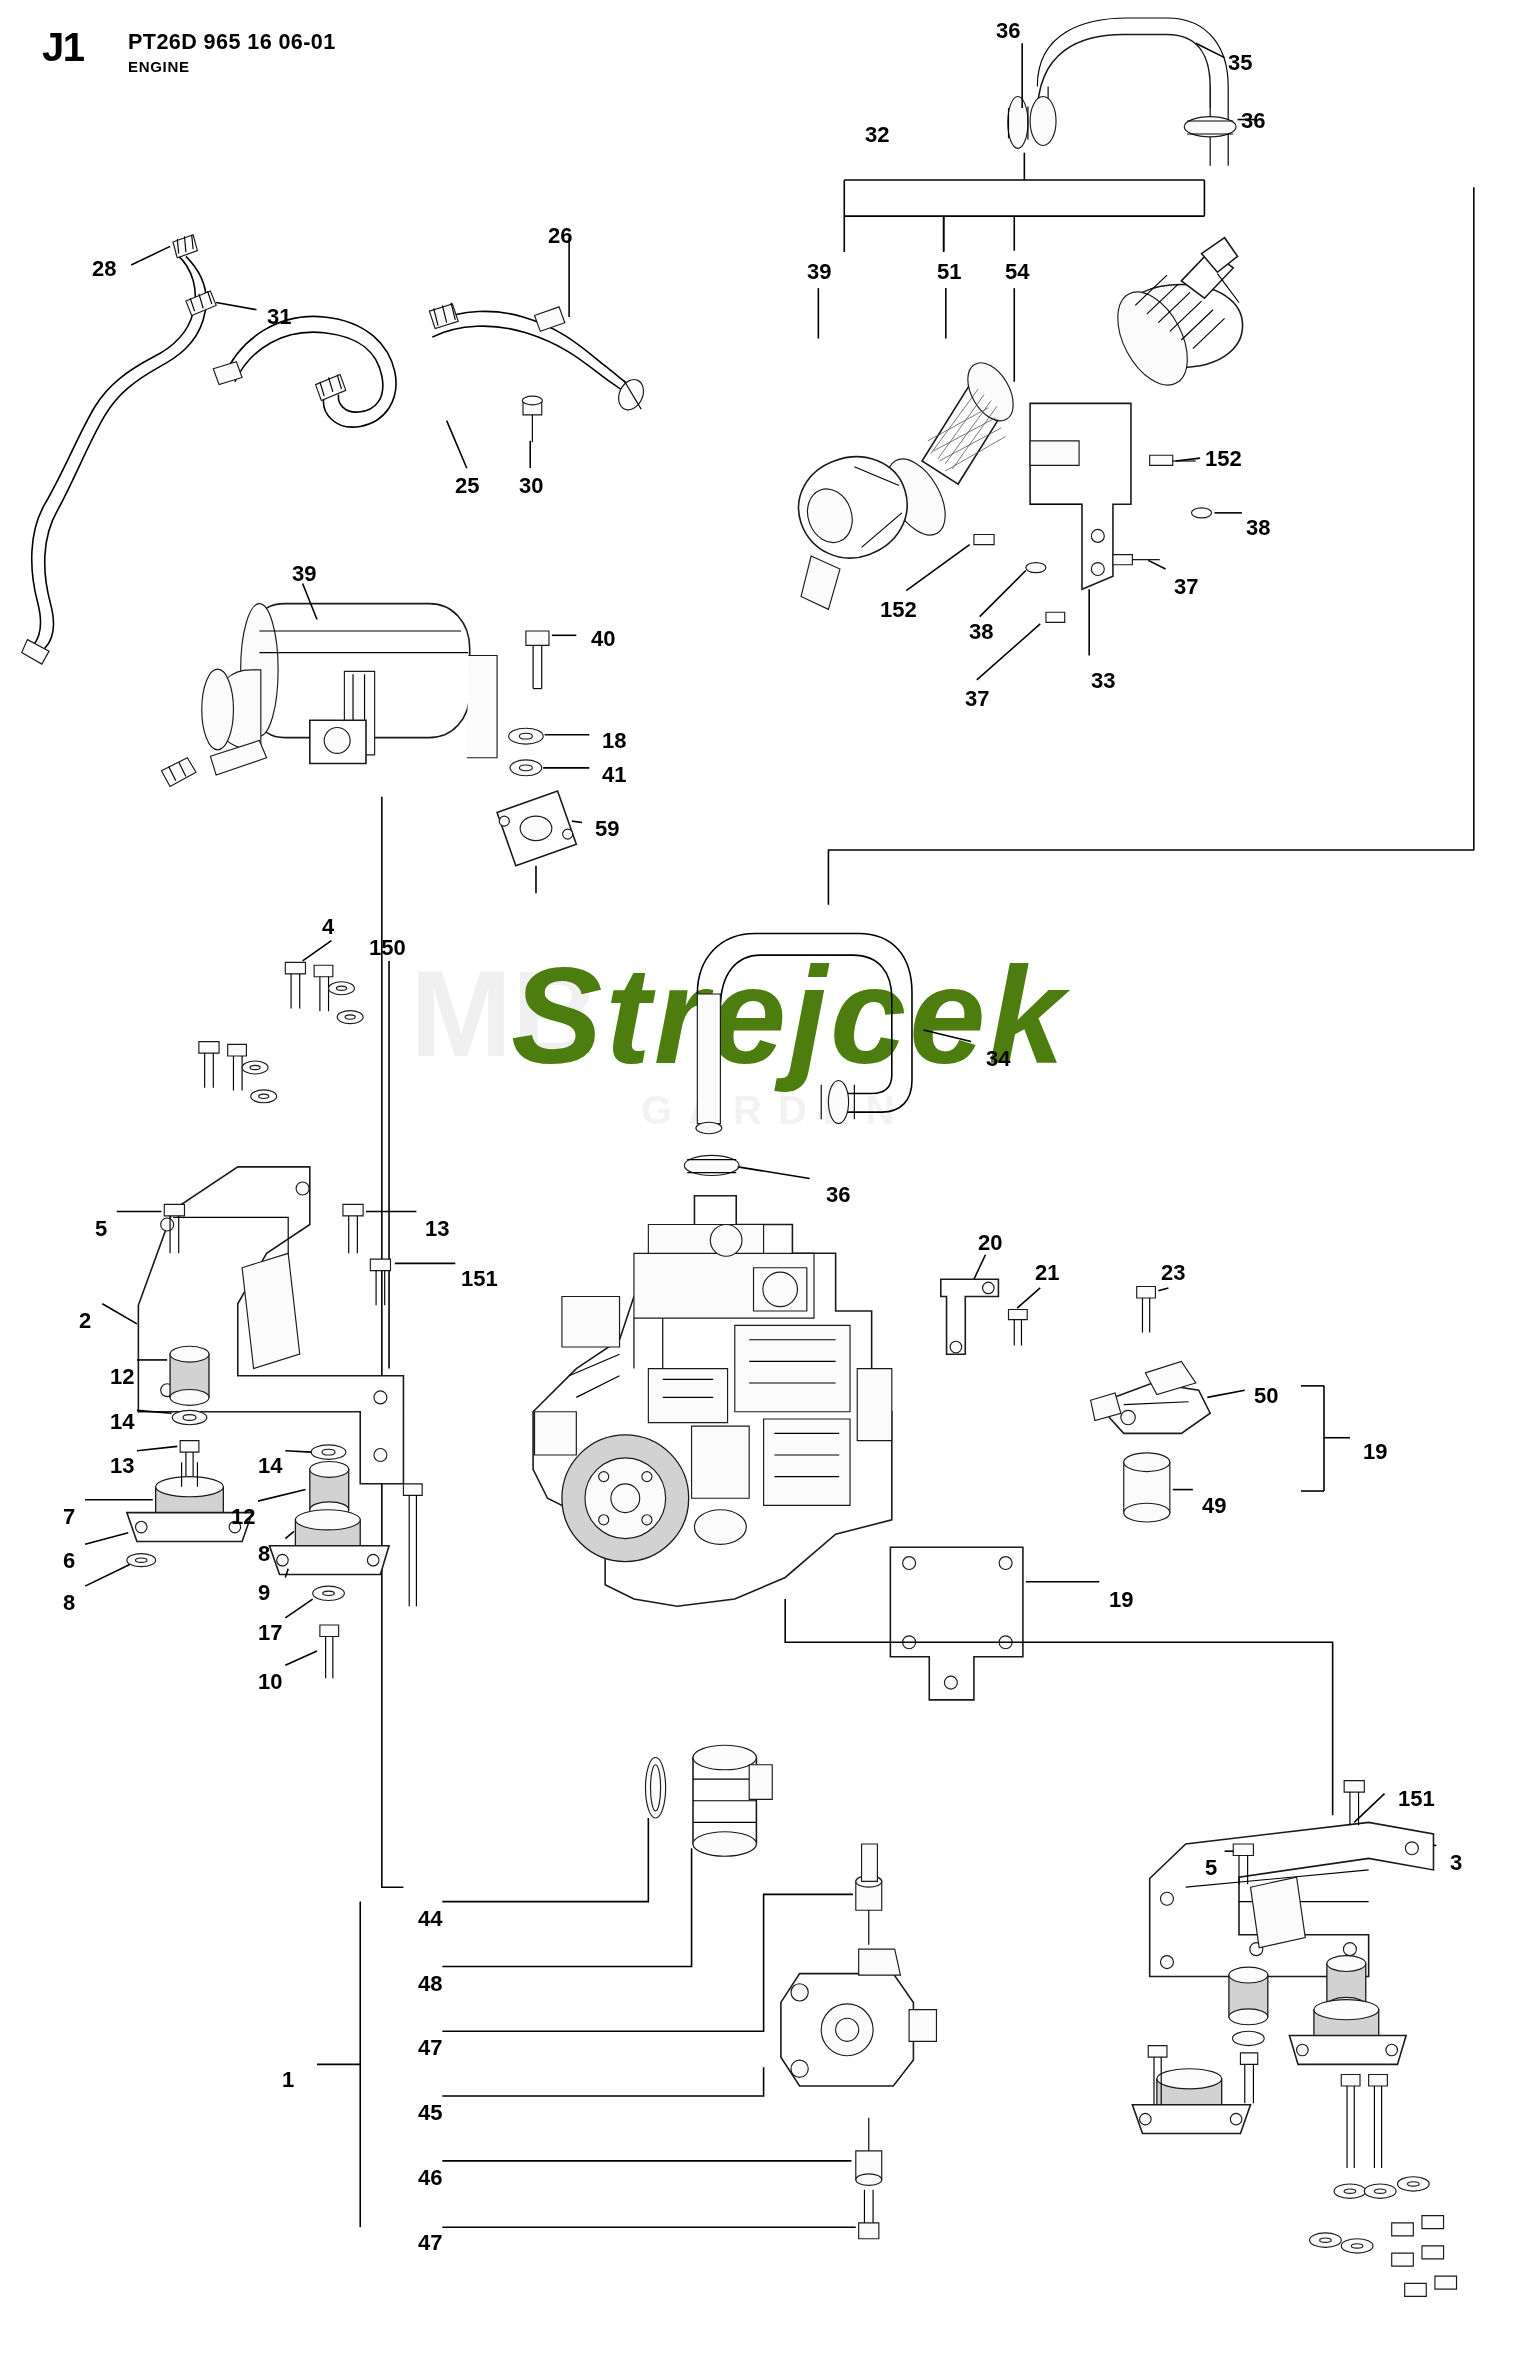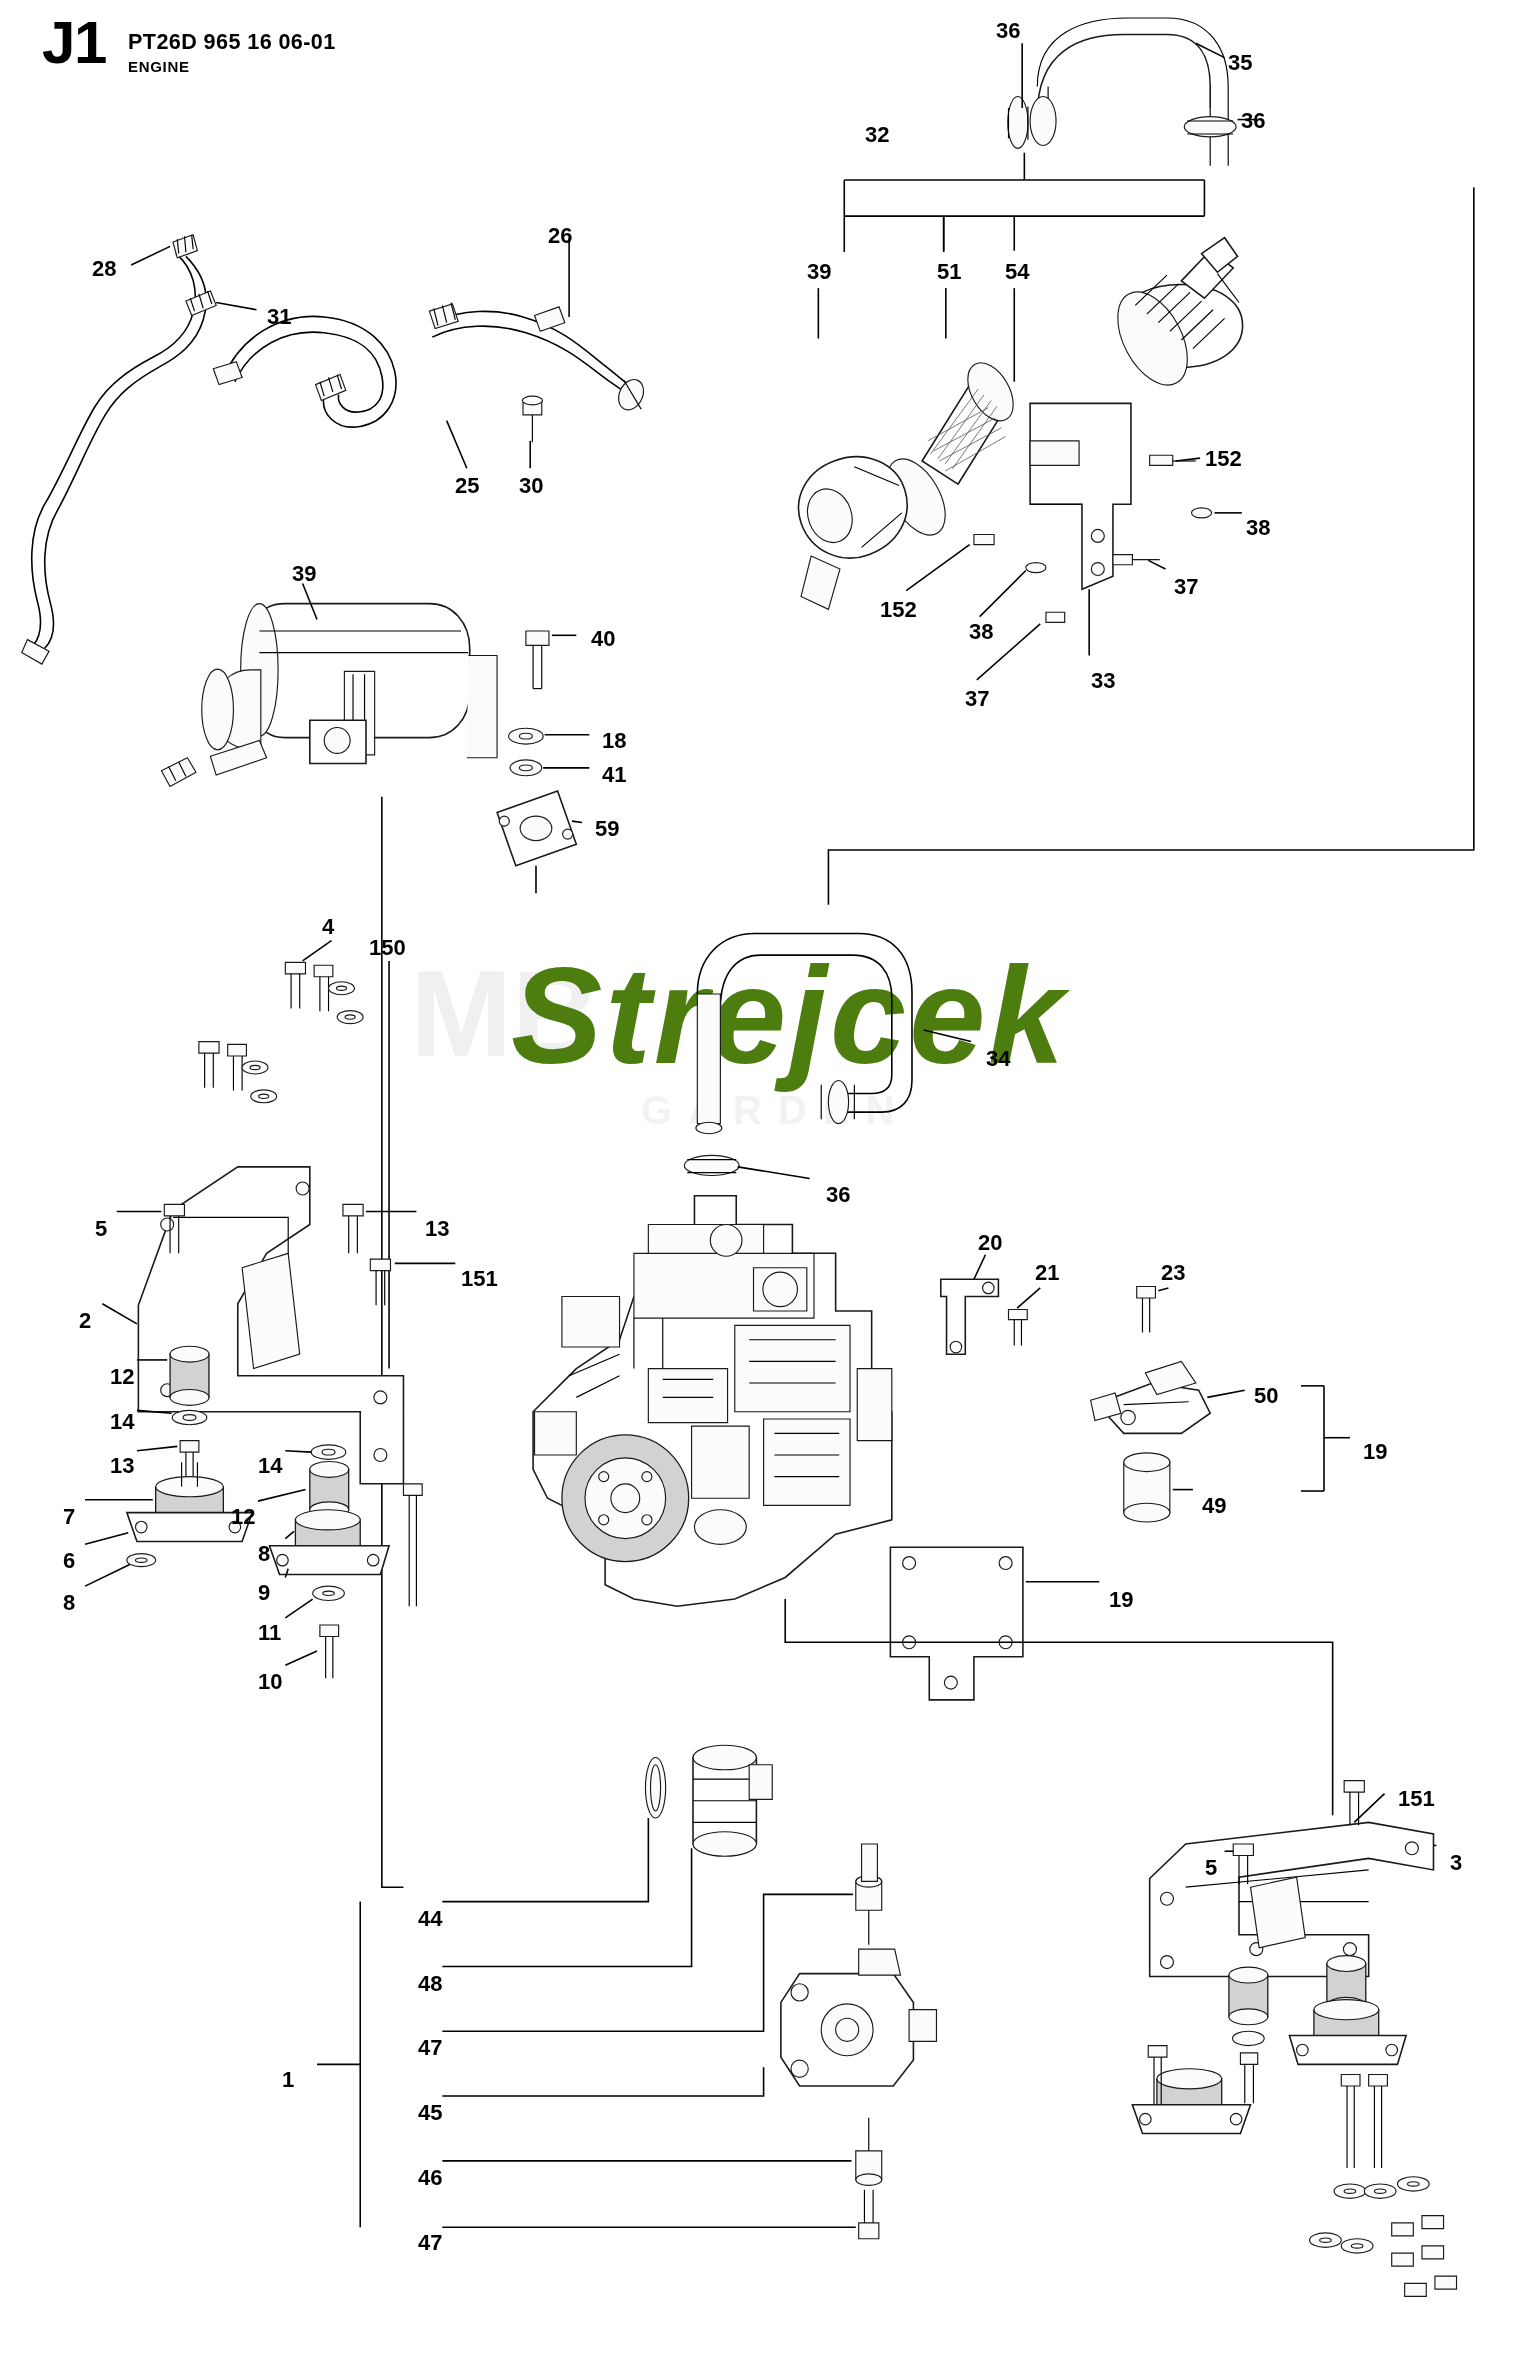--- a/index.html
+++ b/index.html
@@ -16,22 +16,22 @@
     width: 1538px;
     height: 2377px;
     background: #ffffff;
     overflow: hidden;
   }
 
   
   #header-code {
     position: absolute;
     left: 42px;
-    top: 13px;
-    font-size: 60px;
+    top: 27px;
+    font-size: 40px;
     font-weight: bold;
     letter-spacing: -1.4px;
     line-height: 1;
   }
   #header-title {
     position: absolute;
     left: 128px;
     top: 26px;
     font-size: 21.6px;
     font-weight: bold;
@@ -720,21 +720,21 @@
   <div class="callout" style="left:110px; top:1455px;">13</div>
   <div class="callout" style="left:258px; top:1455px;">14</div>
   <div class="callout" style="left:1202px; top:1495px;">49</div>
   <div class="callout" style="left:63px; top:1506px;">7</div>
   <div class="callout" style="left:231px; top:1506px;">12</div>
   <div class="callout" style="left:258px; top:1543px;">8</div>
   <div class="callout" style="left:63px; top:1550px;">6</div>
   <div class="callout" style="left:258px; top:1582px;">9</div>
   <div class="callout" style="left:1109px; top:1589px;">19</div>
   <div class="callout" style="left:63px; top:1592px;">8</div>
-  <div class="callout" style="left:258px; top:1622px;">11</div>
+  <div class="callout" style="left:258px; top:1622px;">17</div>
   <div class="callout" style="left:258px; top:1671px;">10</div>
   <div class="callout" style="left:1398px; top:1788px;">151</div>
   <div class="callout" style="left:1450px; top:1852px;">3</div>
   <div class="callout" style="left:1205px; top:1857px;">5</div>
   <div class="callout" style="left:418px; top:1908px;">44</div>
   <div class="callout" style="left:418px; top:1973px;">48</div>
   <div class="callout" style="left:418px; top:2037px;">47</div>
   <div class="callout" style="left:282px; top:2069px;">1</div>
   <div class="callout" style="left:418px; top:2102px;">45</div>
   <div class="callout" style="left:418px; top:2167px;">46</div>

